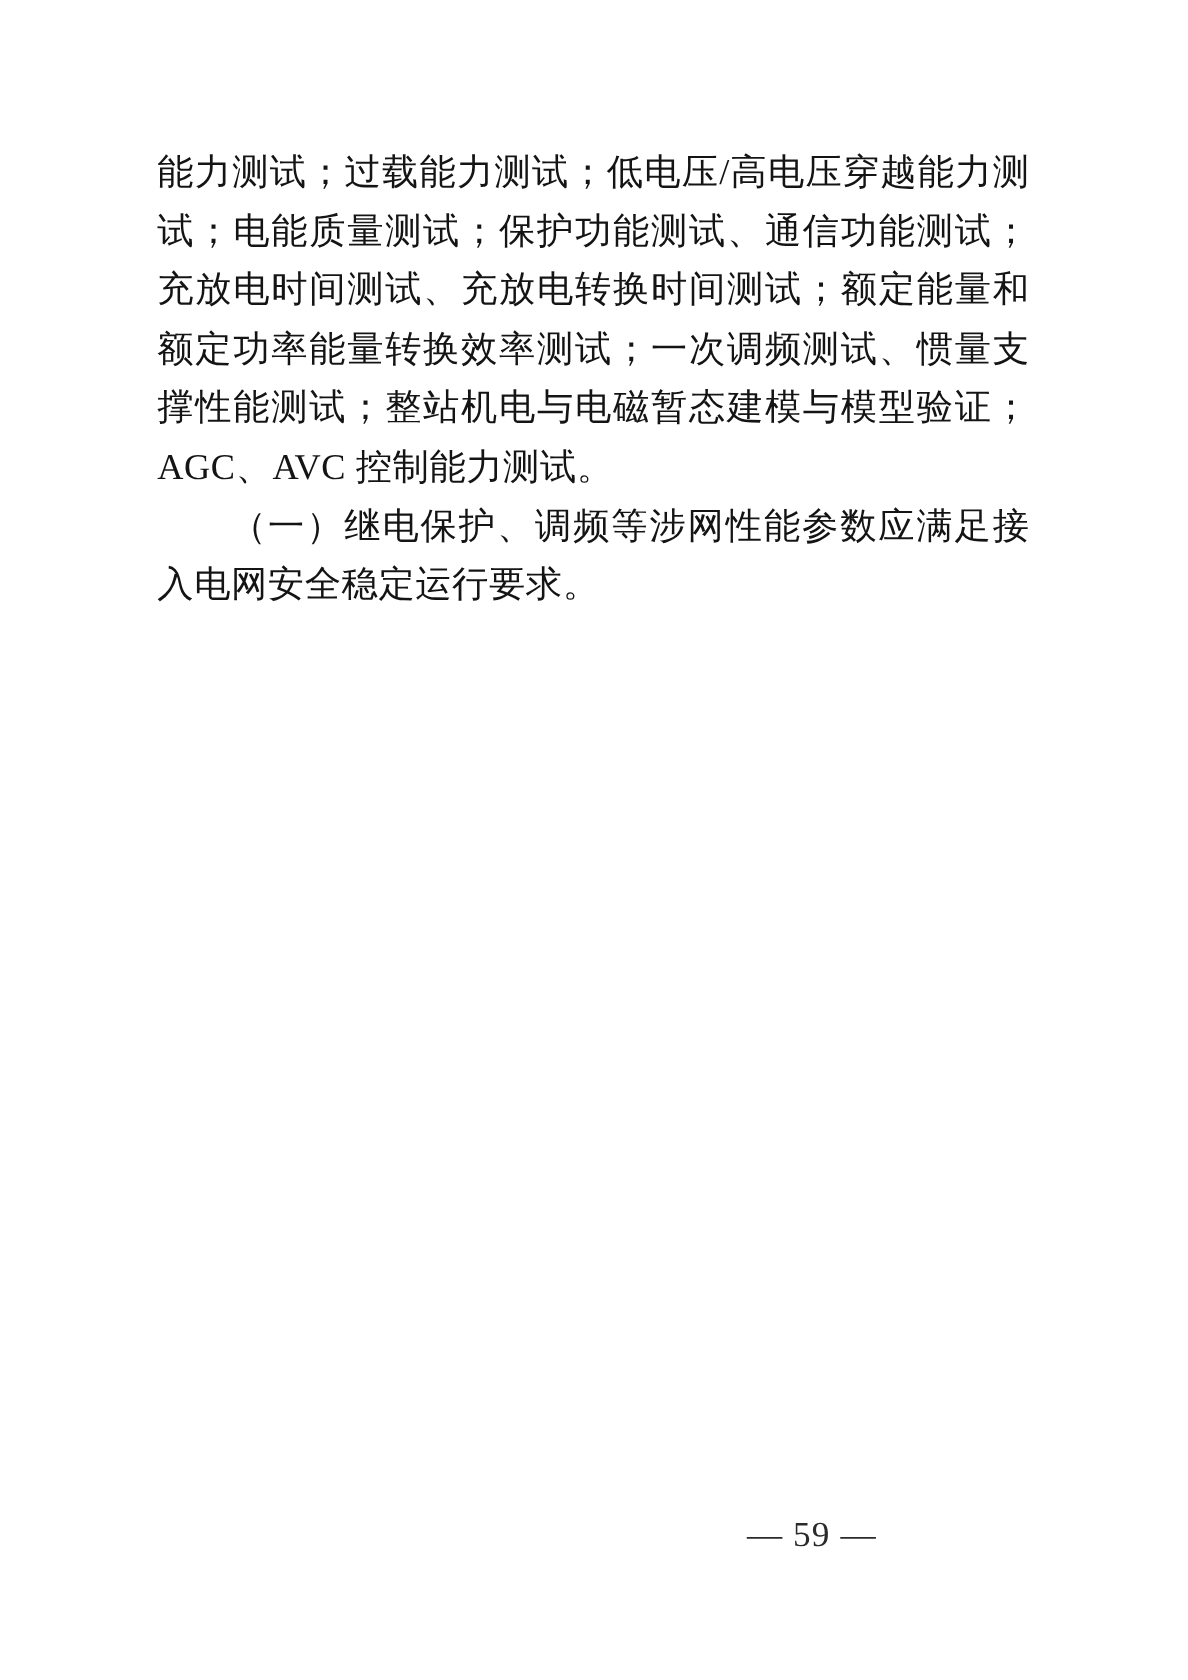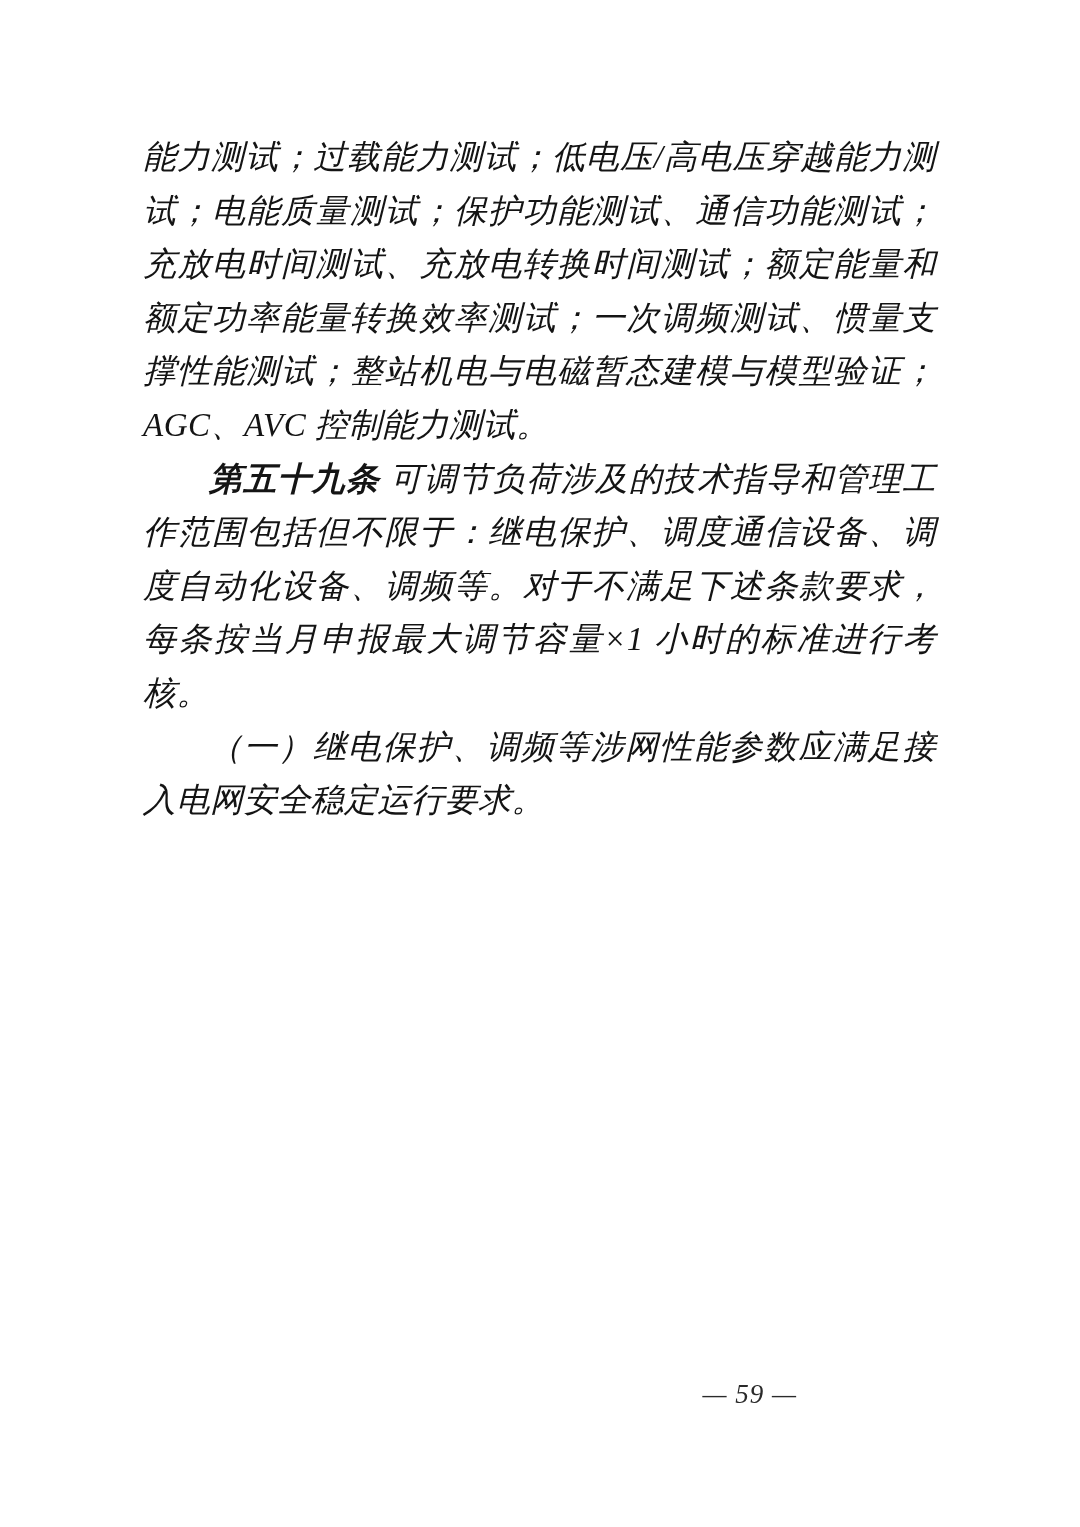--- a/index.html
+++ b/index.html
@@ -8,21 +8,20 @@
     background: #ffffff;
   }
   .page {
     position: relative;
     width: 940px;
     height: 1527px;
     background: #ffffff;
     overflow: hidden;
     color: #141414;
     font-family: "Liberation Serif", "DejaVu Serif", serif;
-    font-style: italic;
   }
   .content {
     position: absolute;
     left: 143px;
     top: 131px;
     width: 793px;
     font-size: 33px;
     line-height: 53.6px;
     text-align: justify;
     text-justify: inter-ideograph;
@@ -35,42 +34,39 @@
   .para.no-indent {
     text-indent: 0;
   }
   .article-lead {
     font-weight: 700;
   }
   .page-footer {
     position: absolute;
     top: 1374px;
     right: 143px;
-    font-size: 27px;
+    font-size: 32px;
     line-height: 40px;
     color: #2a2a2a;
     letter-spacing: 1px;
   }
 </style>
 </head>
 <body>
 
 <div class="page">
 
   <main class="content">
 
     <p class="para no-indent">
       <span>能力测试；过载能力测试；低电压/高电压穿越能力测试；电能质量测试；保护功能测试、通信功能测试；充放电时间测试、充放电转换时间测试；额定能量和额定功率能量转换效率测试；一次调频测试、惯量支撑性能测试；整站机电与电磁暂态建模与模型验证；AGC、AVC 控制能力测试。</span>
     </p>
 
 
 
-    <p class="para">
-      <span class="article-lead">第五十九条</span><span> 可调节负荷涉及的技术指导和管理工作范围包括但不限于：继电保护、调度通信设备、调度自动化设备、调频等。对于不满足下述条款要求，每条按当月申报最大调节容量×1 小时的标准进行考核。</span>
-    </p>
 
     <p class="para">
       <span>（一）继电保护、调频等涉网性能参数应满足接入电网安全稳定运行要求。</span>
     </p>
 
     <p class="para">
       
     </p>
 
   </main>

